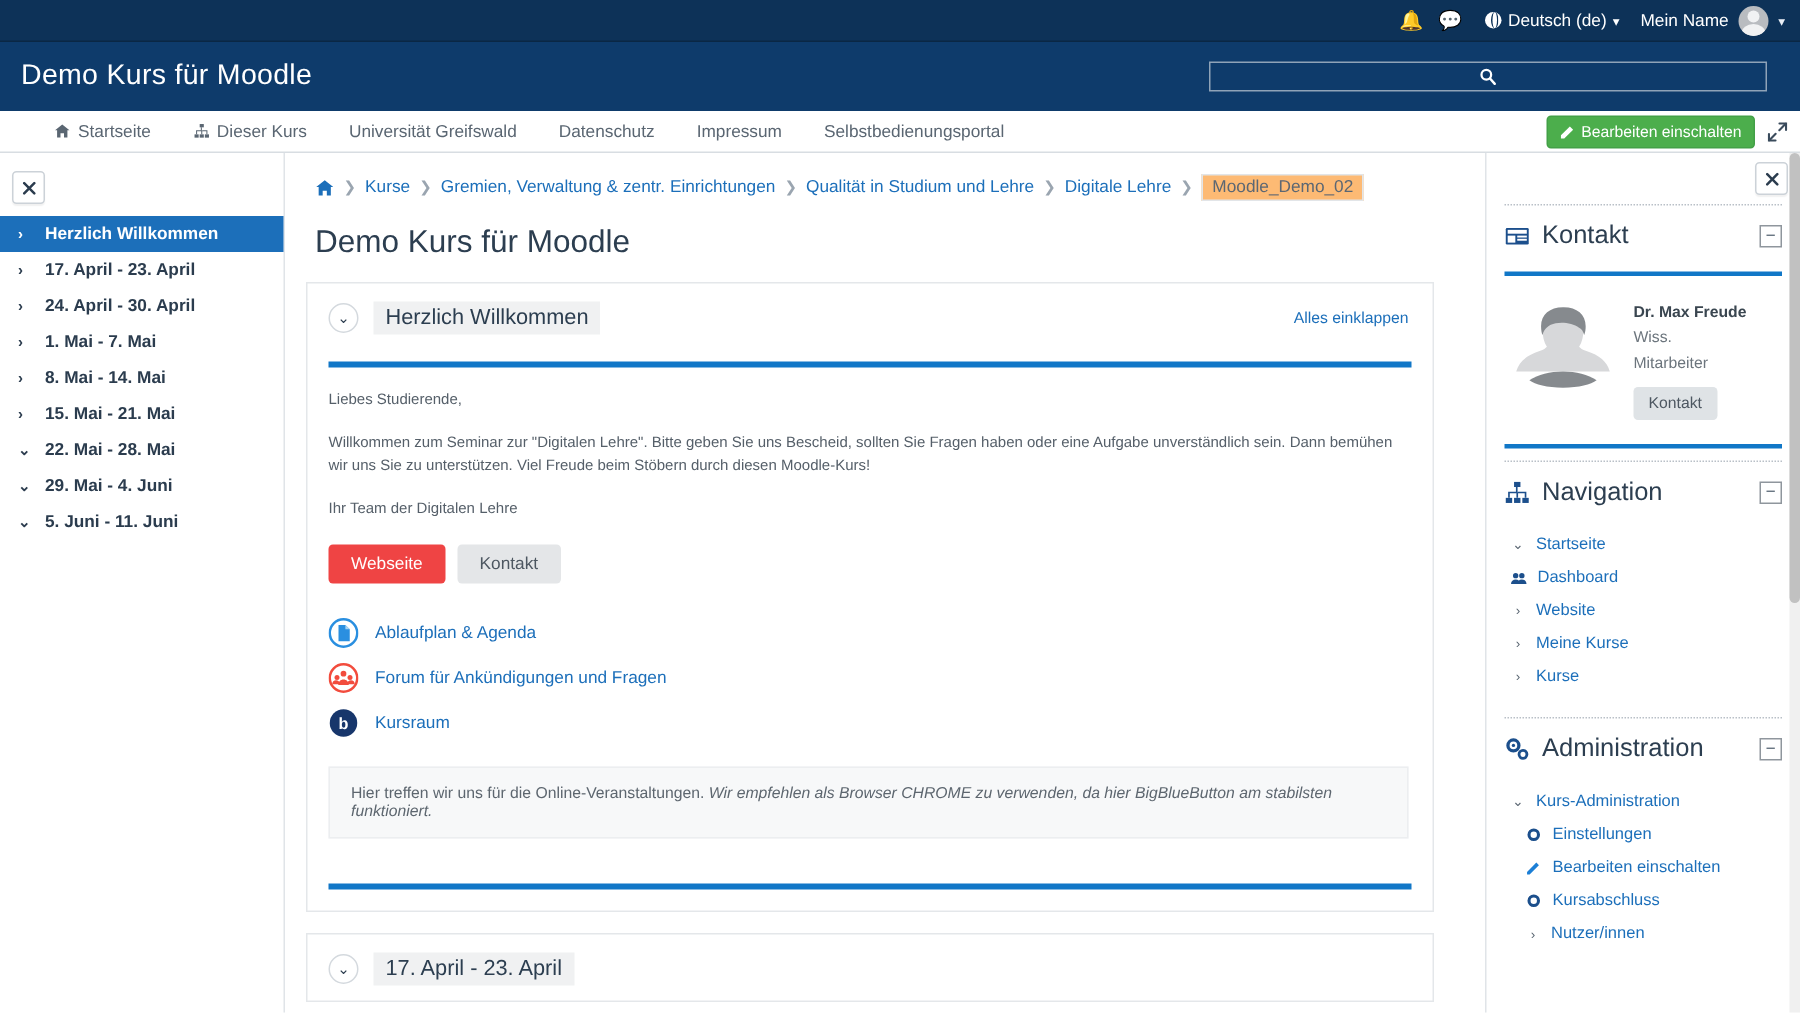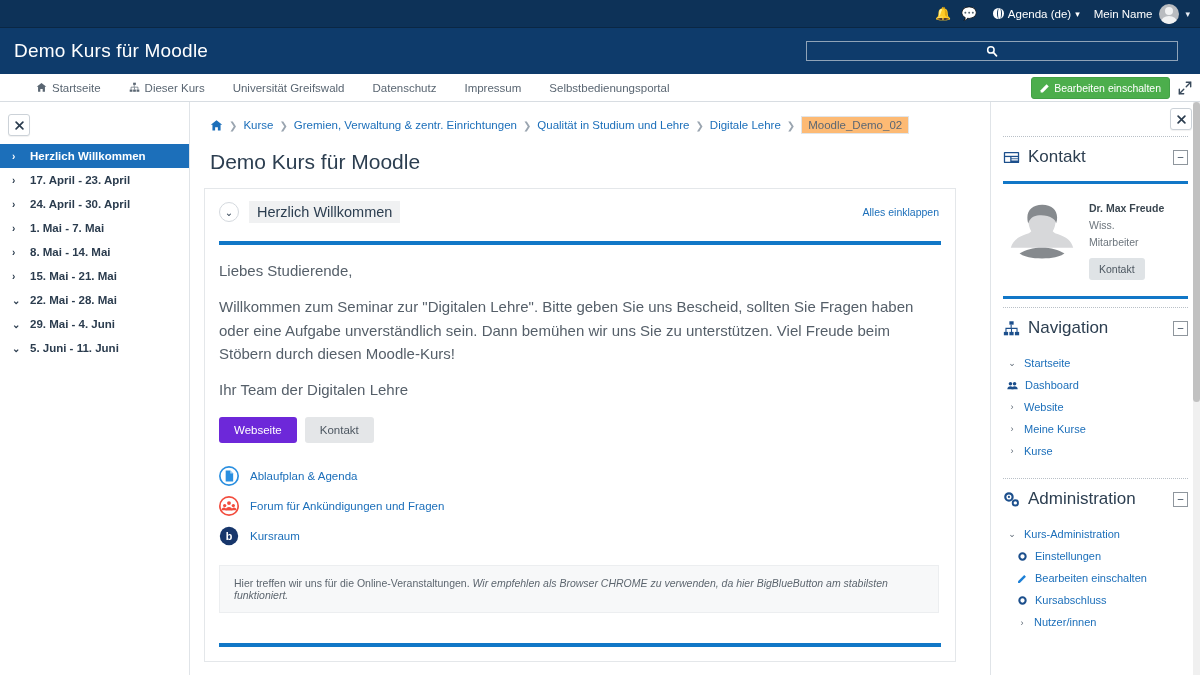--- a/index.html
+++ b/index.html
@@ -133,25 +133,25 @@
     font-size: 14.5px; color: #2c3e50; background: #f0f1f2;
     padding: 3px 8px; cursor: pointer;
   }
   .collapse-all {
     margin-left: auto; font-size: 10.5px; color: #1c6fba;
     text-decoration: none; cursor: pointer;
   }
   .hr-accent { height: 4px; background: #1177c7; margin: 8px 14px 0 14px; }
   .section-body { padding: 14px 16px 12px 14px; }
   .section-body p {
-    font-size: 15px; color: #555f69; line-height: 1.55; margin-bottom: 13px;
+    font-size: 10px; color: #555f69; line-height: 1.55; margin-bottom: 13px;
   }
   .btn-row { display: flex; gap: 8px; margin: 16px 0 18px 0; }
   .btn-primary {
-    background: #6d28d9; color: #ffffff; font-size: 11.5px;
+    background: #ef4444; color: #ffffff; font-size: 11.5px;
     padding: 7px 15px; border: none; border-radius: 3px; cursor: pointer;
   }
   .btn-default {
     background: #e4e6e8; color: #4d5761; font-size: 11.5px;
     padding: 7px 15px; border: none; border-radius: 3px; cursor: pointer;
   }
   .activity {
     display: flex; align-items: center; gap: 11px;
     padding: 5px 0; font-size: 11.5px;
   }
@@ -214,21 +214,21 @@
   }
 </style>
 </head>
 <body>
 
 <div class="topbar">
   <span class="icn">🔔</span>
   <span class="icn">💬</span>
   <span class="lang">
     <span class="globe"></span>
-    <span>Agenda (de)</span>
+    <span>Deutsch (de)</span>
     <span class="caret">▾</span>
   </span>
   <span class="username">Mein Name</span>
   <span class="avatar-sm"></span>
   <span class="caret">▾</span>
 </div>
 
 <div class="header">
   <div class="site-title">Demo Kurs für Moodle</div>
   <div class="searchbox">

